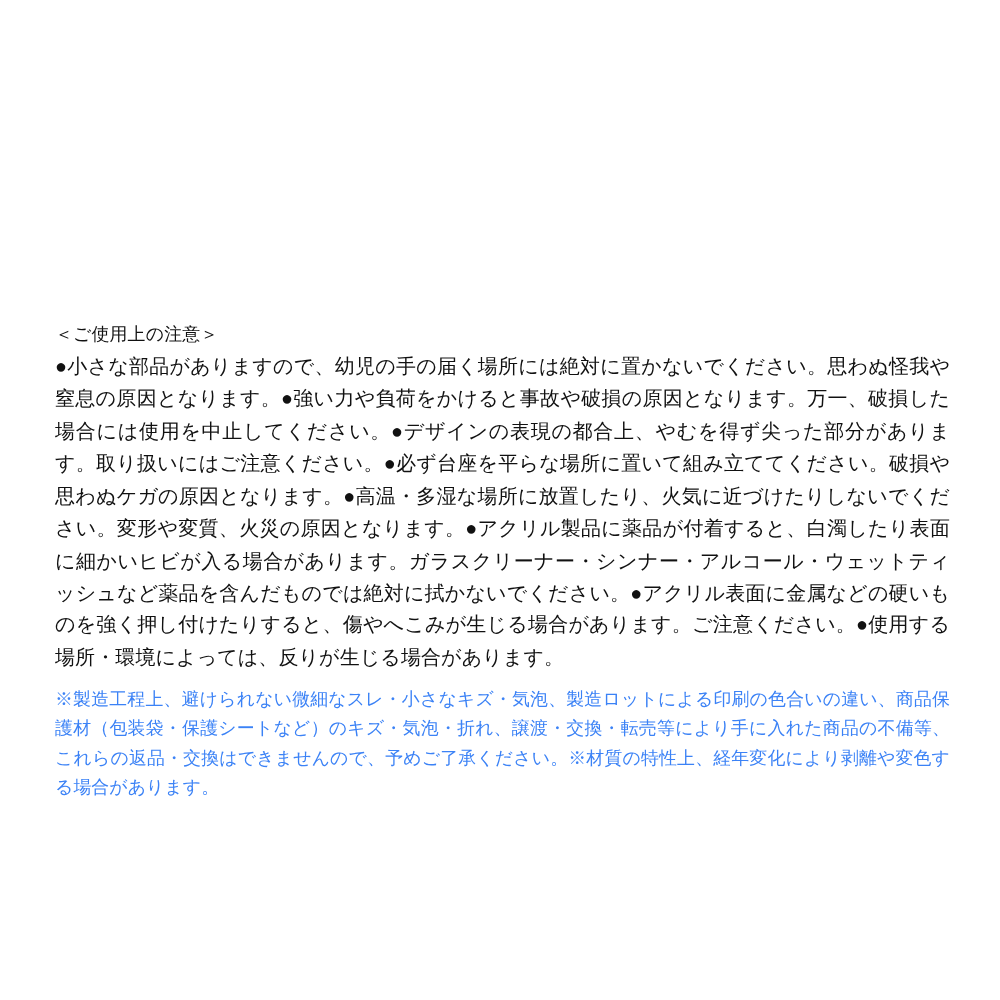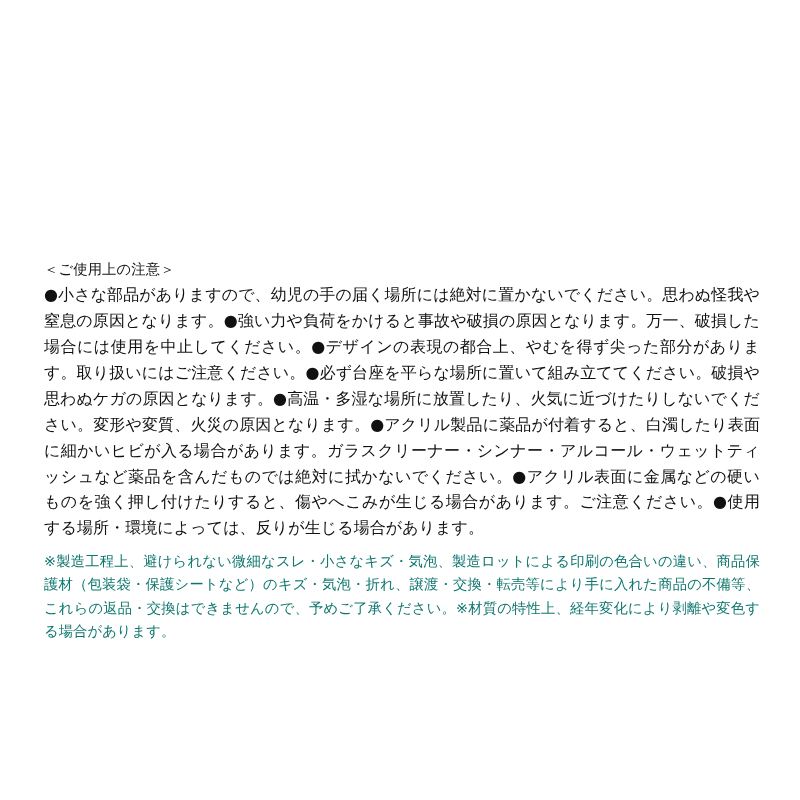--- a/index.html
+++ b/index.html
@@ -12,20 +12,21 @@
     background: #ffffff;
     font-family: "DejaVu Sans", "Liberation Sans", sans-serif;
     color: #1a1a1a;
     overflow: hidden;
   }
   .page {
     position: relative;
     width: 651px;
     height: 800px;
     box-sizing: border-box;
+    font-family: Liberation Mono, monospace;
   }
   .notice-block {
     position: absolute;
     left: 44px;
     top: 258px;
     width: 716px;
   }
   .notice-heading {
     font-size: 14.3px;
     line-height: 1.62;
@@ -40,21 +41,21 @@
     text-align: justify;
     text-justify: inter-character;
     color: #111111;
   }
   .notice-footnote {
     font-size: 14.3px;
     line-height: 1.62;
     letter-spacing: 0.005em;
     text-align: justify;
     text-justify: inter-character;
-    color: #0f766e;
+    color: #3b82f6;
     margin-top: 9px;
   }
 </style>
 </head>
 <body>
 
 <div class="page">
   <div class="notice-block">
     <div class="notice-heading">＜ご使用上の注意＞</div>
     <div class="notice-body">●小さな部品がありますので、幼児の手の届く場所には絶対に置かないでください。思わぬ怪我や窒息の原因となります。●強い力や負荷をかけると事故や破損の原因となります。万一、破損した場合には使用を中止してください。●デザインの表現の都合上、やむを得ず尖った部分があります。取り扱いにはご注意ください。●必ず台座を平らな場所に置いて組み立ててください。破損や思わぬケガの原因となります。●高温・多湿な場所に放置したり、火気に近づけたりしないでください。変形や変質、火災の原因となります。●アクリル製品に薬品が付着すると、白濁したり表面に細かいヒビが入る場合があります。ガラスクリーナー・シンナー・アルコール・ウェットティッシュなど薬品を含んだものでは絶対に拭かないでください。●アクリル表面に金属などの硬いものを強く押し付けたりすると、傷やへこみが生じる場合があります。ご注意ください。●使用する場所・環境によっては、反りが生じる場合があります。</div>

